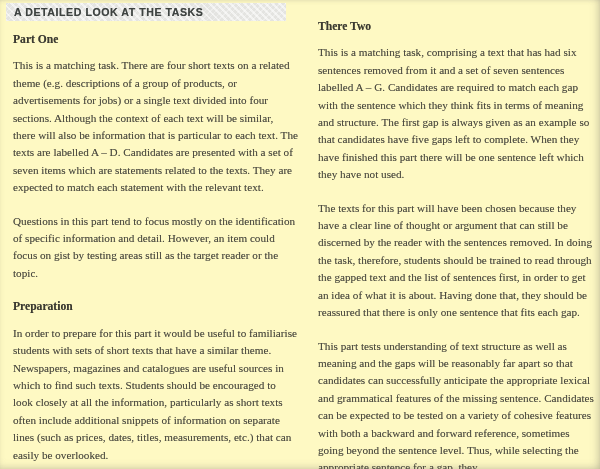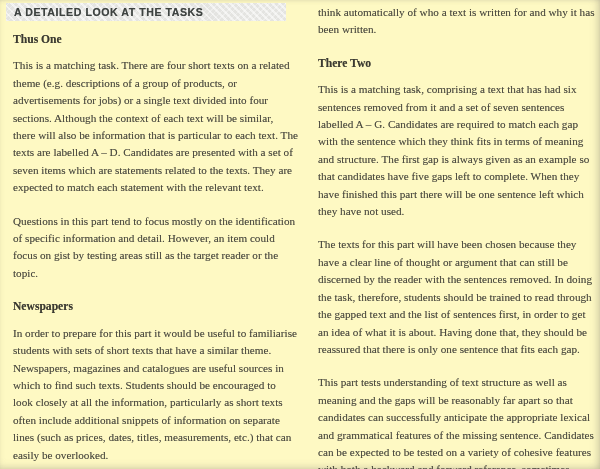--- a/index.html
+++ b/index.html
@@ -81,29 +81,28 @@
 </head>
 <body>
 
 <div class="page">
 
   <div class="title-bar">
     <span class="title-text">A DETAILED LOOK AT THE TASKS</span>
   </div>
 
   <div class="column column-left">
-    <div class="doc-heading first">Thus One</div>
+    <div class="doc-heading first">Part One</div>
     <p class="doc-paragraph">This is a matching task. There are four short texts on a related theme (e.g. descriptions of a group of products, or advertisements for jobs) or a single text divided into four sections. Although the context of each text will be similar, there will also be information that is particular to each text. The texts are labelled A – D. Candidates are presented with a set of seven items which are statements related to the texts. They are expected to match each statement with the relevant text.</p>
     <p class="doc-paragraph">Questions in this part tend to focus mostly on the identification of specific information and detail. However, an item could focus on gist by testing areas still as the target reader or the topic.</p>
-    <div class="doc-heading">Newspapers</div>
+    <div class="doc-heading">Preparation</div>
     <p class="doc-paragraph">In order to prepare for this part it would be useful to familiarise students with sets of short texts that have a similar theme. Newspapers, magazines and catalogues are useful sources in which to find such texts. Students should be encouraged to look closely at all the information, particularly as short texts often include additional snippets of information on separate lines (such as prices, dates, titles, measurements, etc.) that can easily be overlooked.</p>
 
   </div>
 
   <div class="column column-right">
-    <p class="doc-paragraph">think automatically of who a text is written for and why it has been written.</p>
     <div class="doc-heading">There Two</div>
     <p class="doc-paragraph">This is a matching task, comprising a text that has had six sentences removed from it and a set of seven sentences labelled A – G. Candidates are required to match each gap with the sentence which they think fits in terms of meaning and structure. The first gap is always given as an example so that candidates have five gaps left to complete. When they have finished this part there will be one sentence left which they have not used.</p>
     <p class="doc-paragraph">The texts for this part will have been chosen because they have a clear line of thought or argument that can still be discerned by the reader with the sentences removed. In doing the task, therefore, students should be trained to read through the gapped text and the list of sentences first, in order to get an idea of what it is about. Having done that, they should be reassured that there is only one sentence that fits each gap.</p>
     <p class="doc-paragraph">This part tests understanding of text structure as well as meaning and the gaps will be reasonably far apart so that candidates can successfully anticipate the appropriate lexical and grammatical features of the missing sentence. Candidates can be expected to be tested on a variety of cohesive features with both a backward and forward reference, sometimes going beyond the sentence level. Thus, while selecting the appropriate sentence for a gap, they</p>
   </div>
 
 </div>
 
 </body></html>

